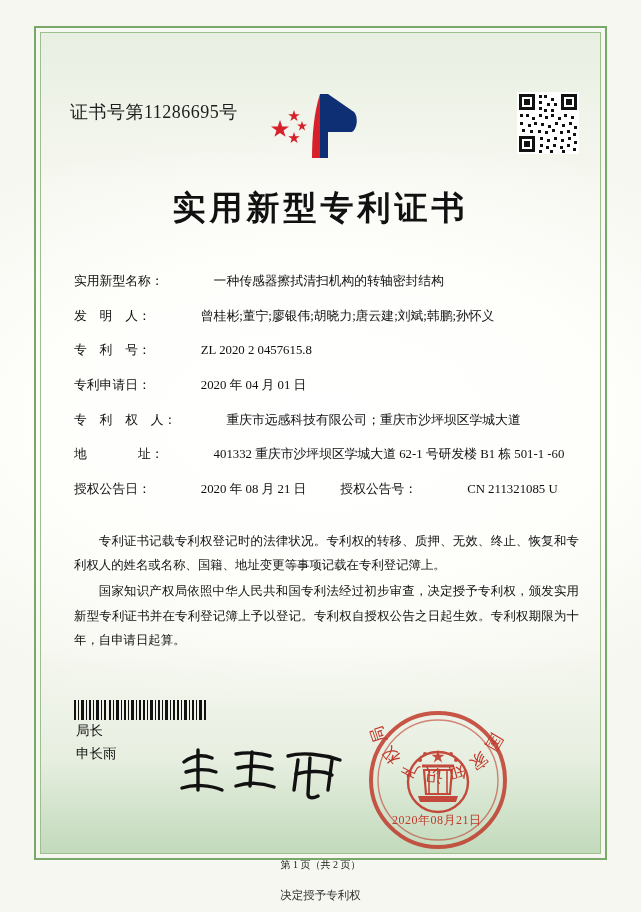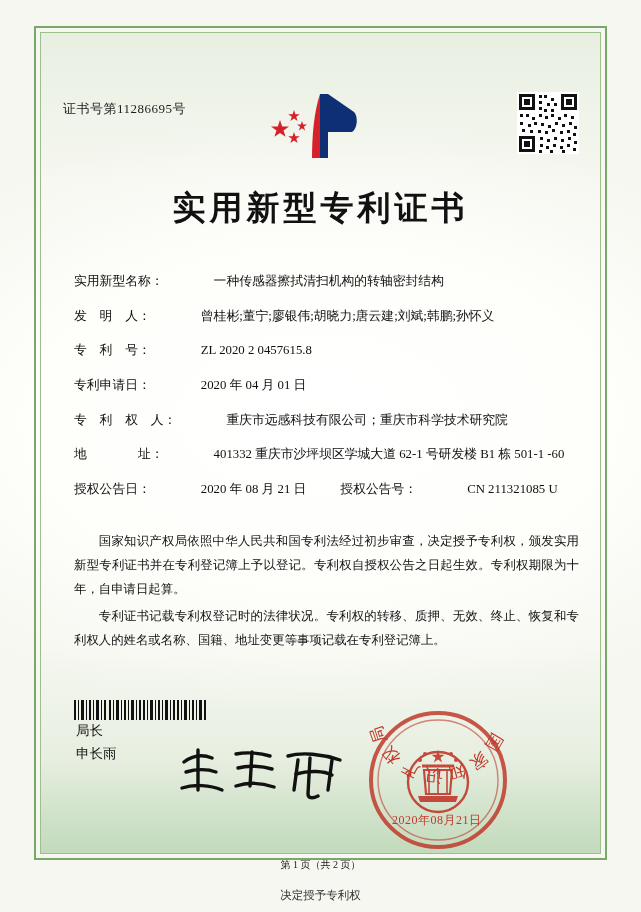--- a/index.html
+++ b/index.html
@@ -64,23 +64,23 @@
     position: absolute;
     left: 41px; bottom: 59px; right: 41px;
     height: 95px;
     background: linear-gradient(0deg, rgba(120,175,115,.25), rgba(120,175,115,0));
     pointer-events: none;
   }
 
   
   .cert-no {
     position: absolute;
-    left: 63px;
+    left: 70px;
     top: 100px;
-    font-size: 13px;
+    font-size: 18px;
     letter-spacing: .5px;
     color: #1d1d1d;
   }
 
   .logo {
     position: absolute;
     left: 268px;
     top: 86px;
     width: 96px;
     height: 80px;
@@ -337,39 +337,39 @@
       <span class="value">ZL 2020 2 0457615.8</span>
     </div>
 
     <div class="row">
       <span class="label">专利申请日：</span>
       <span class="value">2020 年 04 月 01 日</span>
     </div>
 
     <div class="row">
       <span class="label">专　利　权　人：</span>
-      <span class="value">重庆市远感科技有限公司；重庆市科学技术研究院</span>
+      <span class="value">重庆市远感科技有限公司；重庆市沙坪坝区学城大道</span>
     </div>
 
     <div class="row">
       <span class="label">地　　　　址：</span>
       <span class="value">401332 重庆市沙坪坝区学城大道 62-1 号研发楼 B1 栋 501-1 -60</span>
     </div>
 
     <div class="row two-col">
       <span class="label">授权公告日：</span>
       <span class="value">2020 年 08 月 21 日</span>
       <span class="label2">授权公告号：</span>
       <span class="value">CN 211321085 U</span>
     </div>
   </div>
 
   <div class="paras">
+    <p>专利证书记载专利权登记时的法律状况。专利权的转移、质押、无效、终止、恢复和专利权人的姓名或名称、国籍、地址变更等事项记载在专利登记簿上。</p>
     <p>国家知识产权局依照中华人民共和国专利法经过初步审查，决定授予专利权，颁发实用新型专利证书并在专利登记簿上予以登记。专利权自授权公告之日起生效。专利权期限为十年，自申请日起算。</p>
-    <p>专利证书记载专利权登记时的法律状况。专利权的转移、质押、无效、终止、恢复和专利权人的姓名或名称、国籍、地址变更等事项记载在专利登记簿上。</p>
   </div>
 
   <div class="barcode">
     <svg viewBox="0 0 134 20" width="134" height="20" xmlns="http://www.w3.org/2000/svg">
       <g fill="#111">
         <rect x="0" y="0" width="2" height="20"></rect>
           <rect x="4" y="0" width="1" height="20"></rect>
         <rect x="7" y="0" width="3" height="20"></rect>
           <rect x="12" y="0" width="1" height="20"></rect>
         <rect x="15" y="0" width="2" height="20"></rect>

